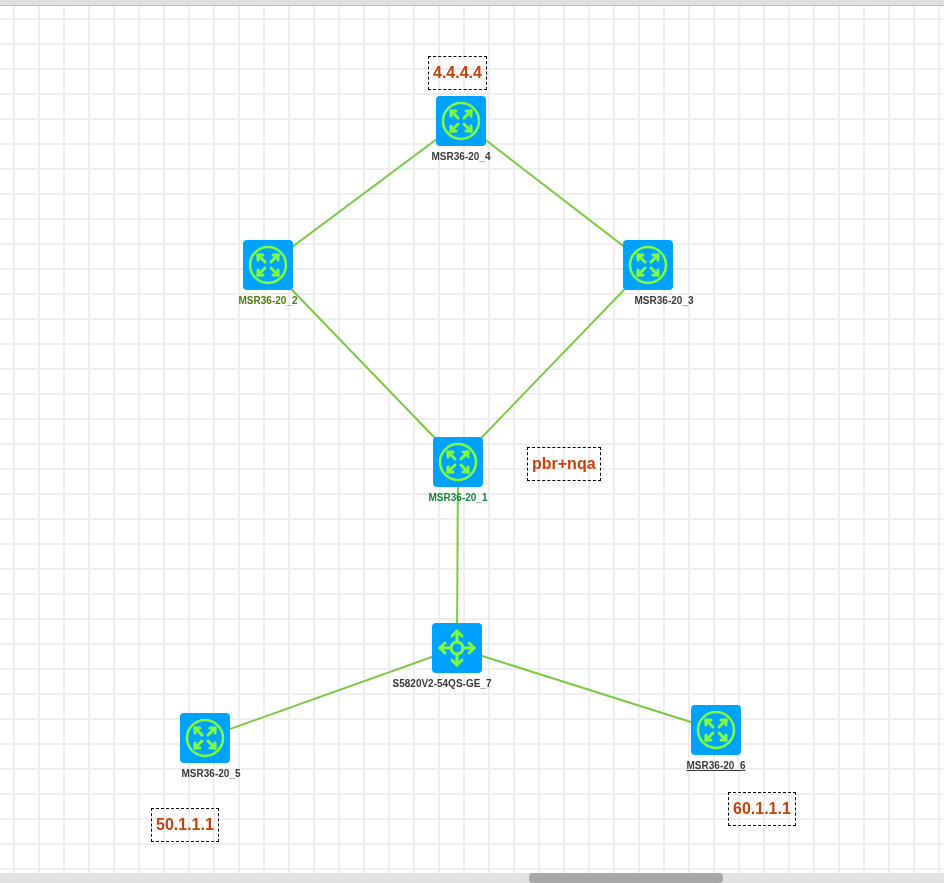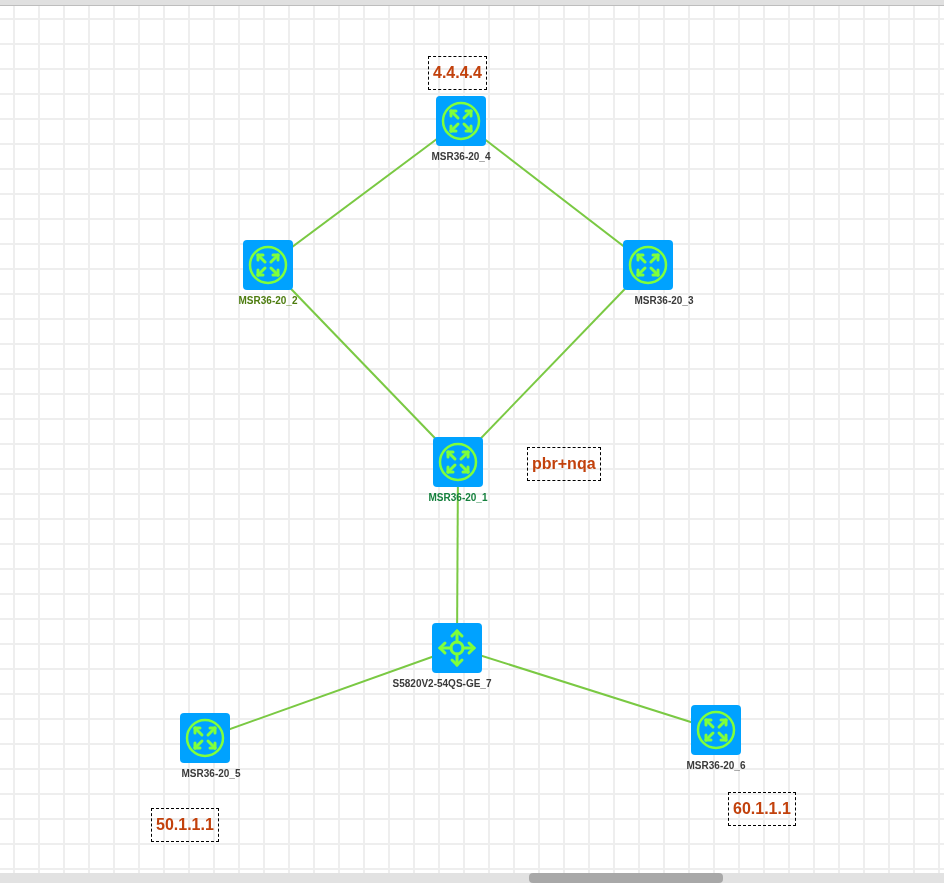--- a/index.html
+++ b/index.html
@@ -203,21 +203,21 @@
     <path d="M12 32 L19 25"></path>
             <path d="M12 32 L12 27"></path>
             <path d="M12 32 L17 32"></path>
     <path d="M32 32 L25 25"></path>
             <path d="M32 32 L32 27"></path>
             <path d="M32 32 L27 32"></path>
   </g>
 </svg>
       </div>
     </div>
-    <div class="node-label" style="left: 716px; top: 760px; color: rgb(58, 58, 58);">MSR36-20_6</div>
+    <div class="node-label" style="left: 716px; top: 760px; color: rgb(58, 58, 58); text-decoration: underline;">MSR36-20_6</div>
   </div>
 
 <div class="annot" style="left:428px;top:56px;">4.4.4.4</div>
 <div class="annot" style="left:520px;top:447px;margin-left:7px;">pbr+nqa</div>
 <div class="annot" style="left:151px;top:808px;">50.1.1.1</div>
 <div class="annot" style="left:728px;top:792px;">60.1.1.1</div>
 
 <div class="scrollbar-track"></div>
 <div class="scrollbar-thumb"></div>
 

